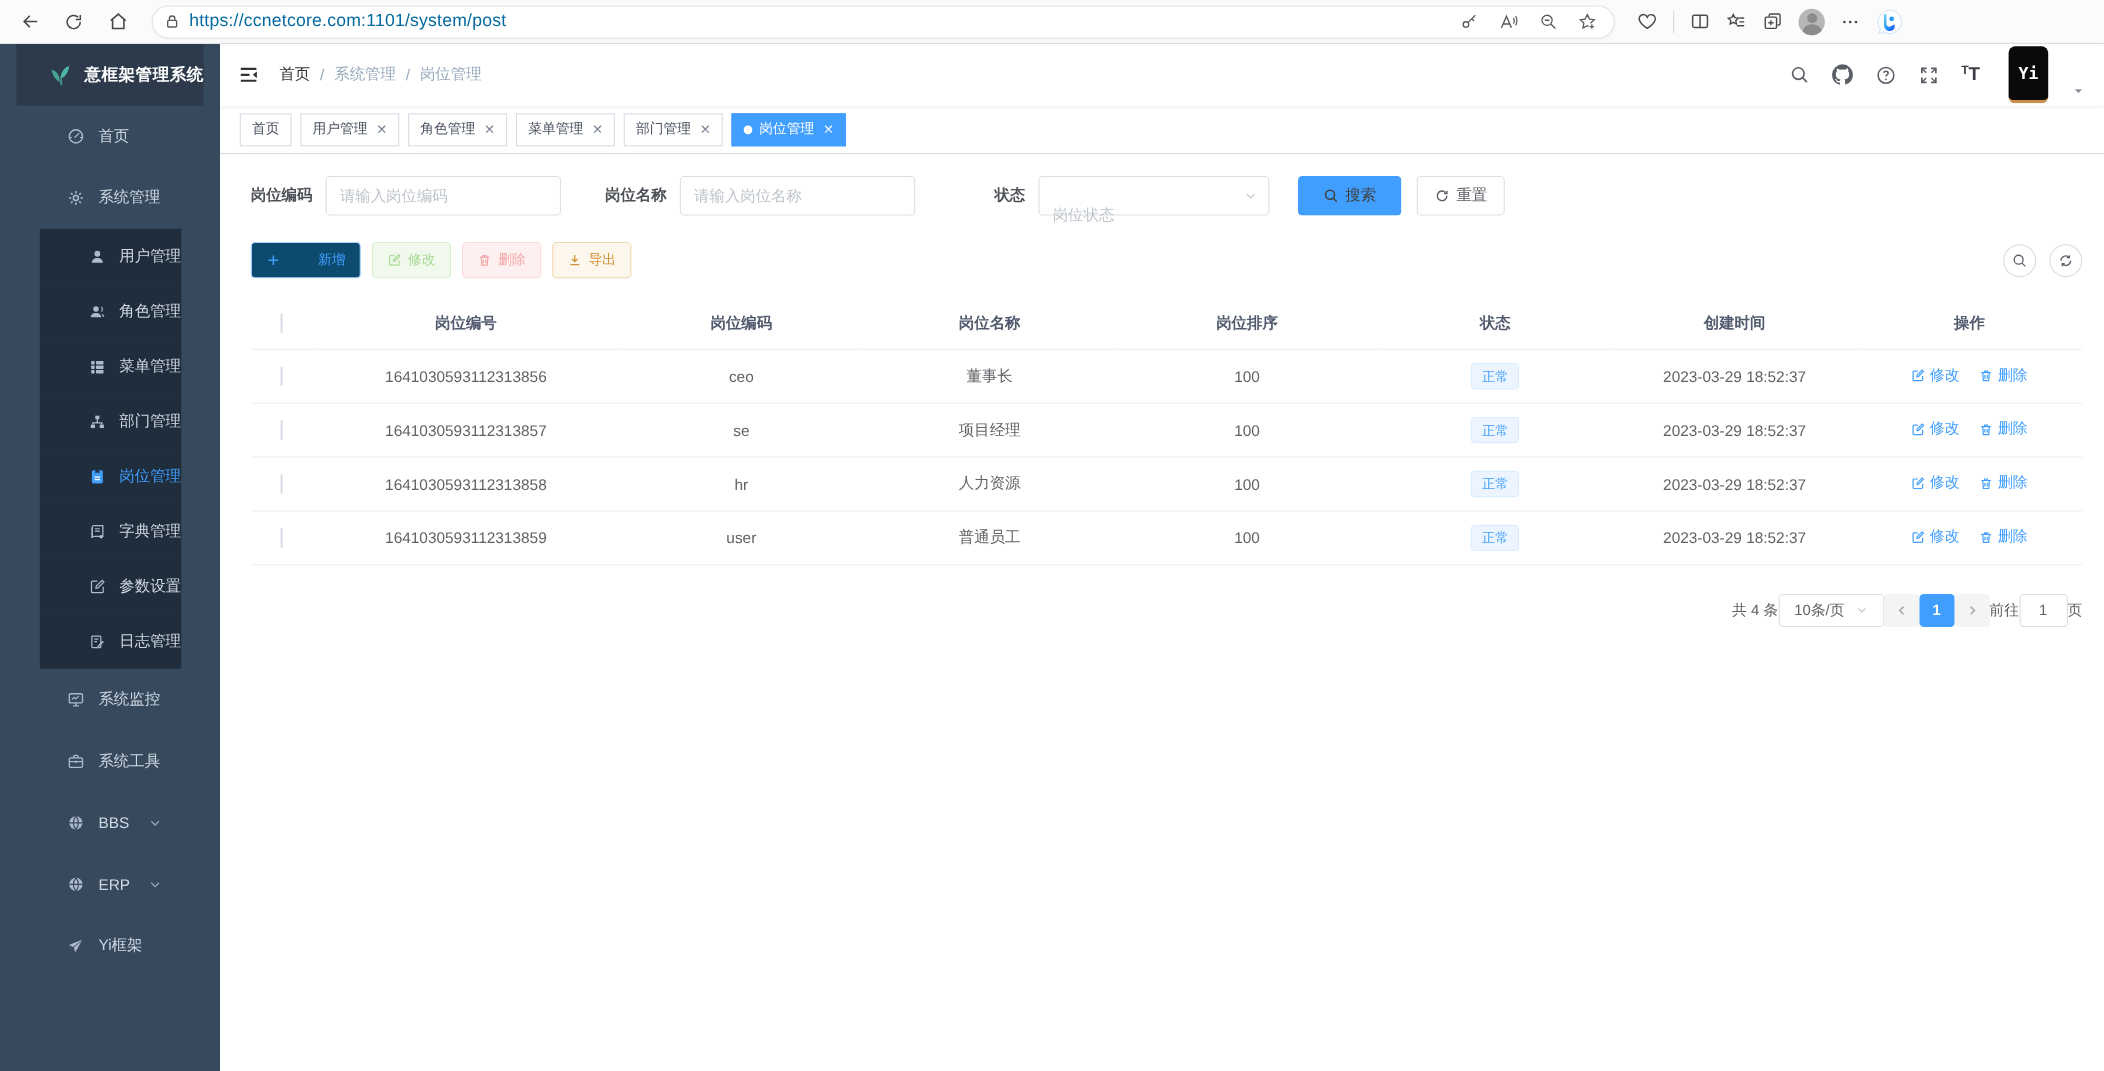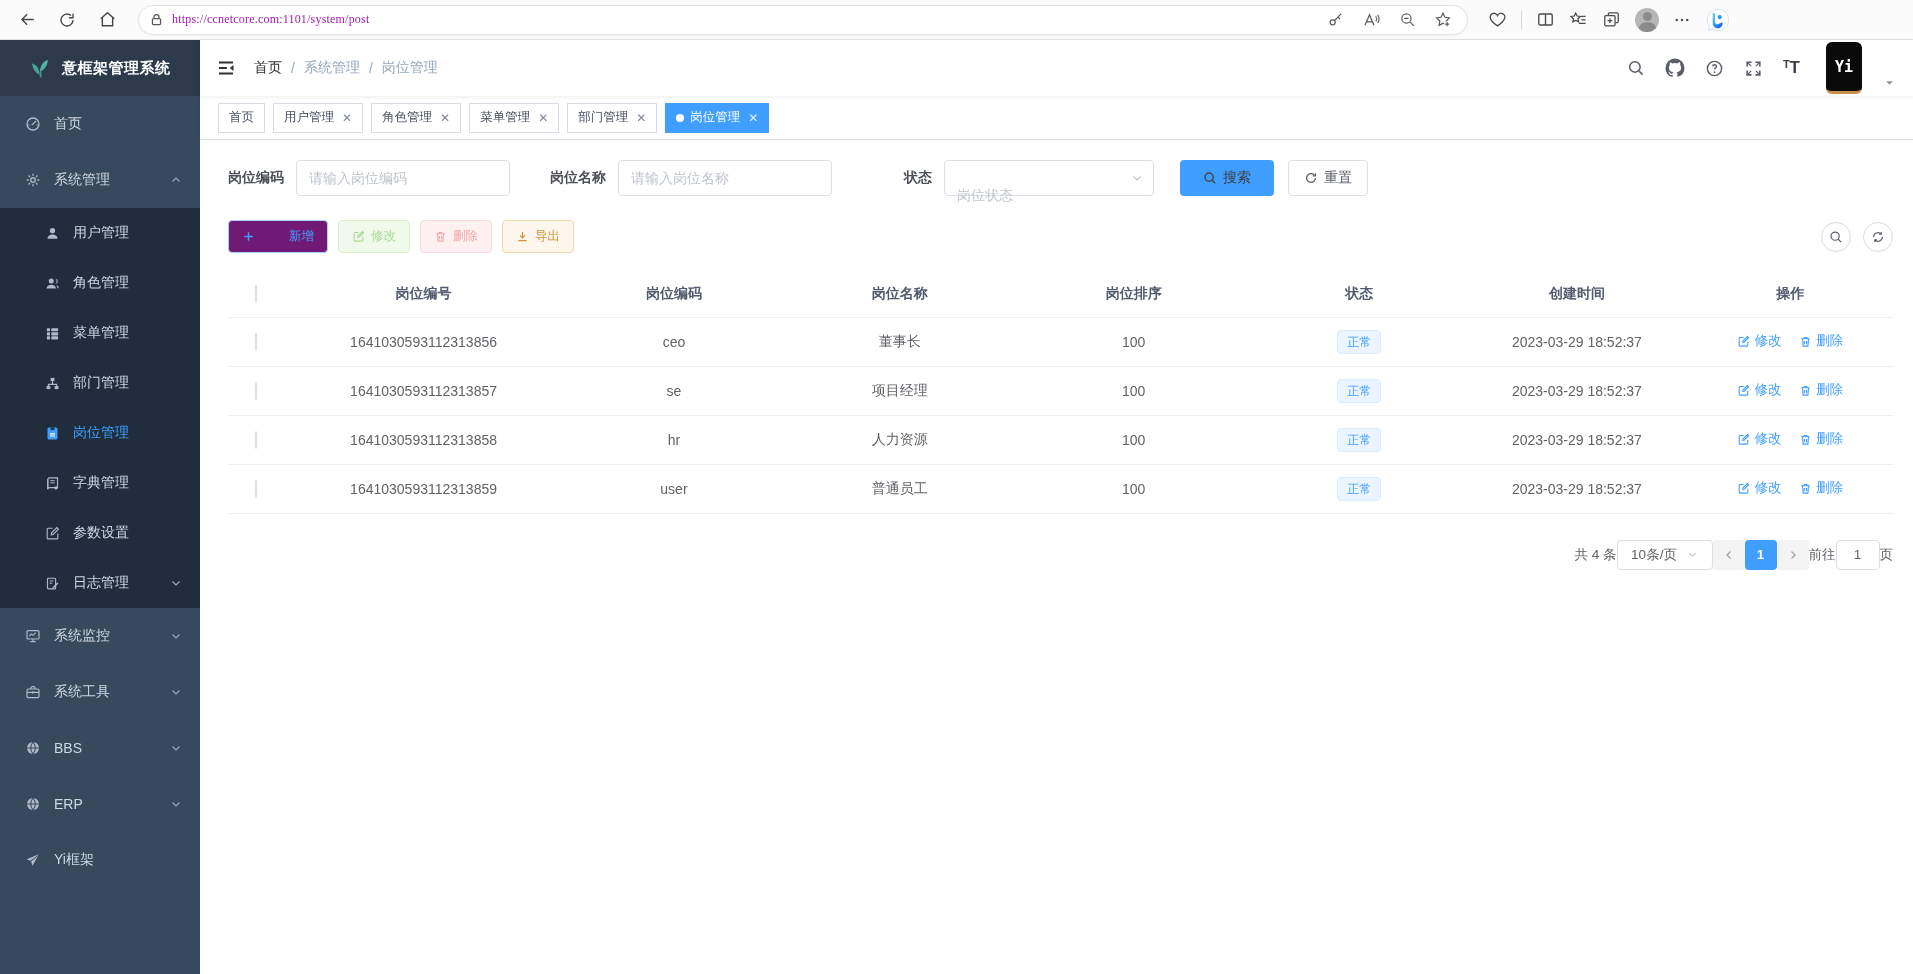--- a/index.html
+++ b/index.html
@@ -9,32 +9,32 @@
   svg { display:block; }
 
   
   .browser-bar { height:40px; background:#fbfbfc; border-bottom:1px solid #e3e3e6;
                  display:flex; align-items:center; padding:0 10px; gap:6px; }
   .bb-btn { width:34px; height:30px; display:flex; align-items:center; justify-content:center;
             border-radius:6px; color:#474747; cursor:pointer; }
   .url-pill { flex:none; width:1330px; height:30px; margin-left:8px; background:#fff;
               border:1px solid #e4e4e7; border-radius:16px; box-shadow:0 1px 2px rgba(0,0,0,.05);
               display:flex; align-items:center; padding:0 10px; gap:8px; }
-  .url-text { flex:1; font-size:12px; color:#a21caf; letter-spacing:.2px;font-family:Liberation Serif, serif; }
+  .url-text { flex:1; font-size:16px; color:#0369a1; letter-spacing:.2px; }
   .pill-ico { width:28px; height:26px; display:flex; align-items:center; justify-content:center;
               color:#5a5a5a; border-radius:5px; cursor:pointer; }
   .bb-right { display:flex; align-items:center; margin-left:14px; gap:14px; color:#4a4a4a; }
   .bb-sep { width:1px; height:20px; background:#d9d9dc; }
   .avatar-circle { width:24px; height:24px; border-radius:50%; background:#b6b6b6; position:relative; overflow:hidden; }
   .avatar-circle::before { content:""; position:absolute; left:7.5px; top:4px; width:9px; height:9px; border-radius:50%; background:#8b8b8b; }
   .avatar-circle::after  { content:""; position:absolute; left:3.5px; top:14px; width:17px; height:12px; border-radius:50% 50% 0 0; background:#8b8b8b; }
 
   
   .app { display:flex; height:934px; }
-  .sidebar { width:200px; background:#36495d; color:#cfd8e2; flex:none; display:flex; flex-direction:column; }
+  .sidebar { width:200px; background:#36495d; color:#cfd8e2; flex:none; display:flex; flex-direction:column;align-items:center; }
   .logo { height:56px; background:#2d3a4c; display:flex; align-items:center; padding-left:28px; gap:10px; }
   .logo-title { color:#fff; font-size:15px; font-weight:bold; letter-spacing:.5px; }
   .menu { flex:1; overflow:hidden; }
   .m-item { height:56px; display:flex; align-items:center; padding-left:25px; gap:13px;
             font-size:14px; cursor:pointer; position:relative; }
   .m-sub  { height:50px; background:#1f2d3d; padding-left:45px; }
   .m-item .chev { position:absolute; right:18px; color:#9aa8b5; }
   .m-active { color:#409eff; }
   .m-ico { color:#aebacb; }
   .m-active .m-ico { color:#409eff; }
@@ -81,21 +81,21 @@
               display:flex; align-items:center; padding:0 10px 0 12px; color:#bfc4cc;
               font-size:14px; cursor:pointer; }
   .f-select .ph { flex:1;margin-top:36px; }
   .btn { display:inline-flex; align-items:center; justify-content:center; gap:6px;
          border-radius:4px; cursor:pointer; font-size:14px; border:1px solid transparent; }
   .btn-search { width:94px; height:36px; background:#409eff; color:#404040; margin-left:26px; }
   .btn-reset  { width:80px; height:36px; background:#fff; color:#5a5e66; border-color:#dcdfe6; margin-left:14px; }
 
   .toolbar { display:flex; align-items:center; margin-top:24px; }
   .tb-btn { height:33px; padding:0 13px; font-size:12.5px; margin-right:10px; }
-  .tb-add { background:#701a75; border-color:#a9d2ff; color:#409eff;gap:34px; }
+  .tb-add { background:#0c4a6e; border-color:#a9d2ff; color:#409eff;gap:34px; }
   .tb-edit { background:#f0f9eb; border-color:#d8efc8; color:#a8d995; }
   .tb-del { background:#fef0f0; border-color:#fcdcdc; color:#f5a6a6; }
   .tb-exp { background:#fdf6ec; border-color:#f0d8ae; color:#cf9236; }
   .tb-right { margin-left:auto; display:flex; gap:12px; }
   .circle-btn { width:30px; height:30px; border-radius:50%; border:1px solid #d9dbe2;
                 background:#fff; color:#5a5e66; display:flex; align-items:center; justify-content:center; cursor:pointer; }
 
   table { width:100%; border-collapse:collapse; margin-top:18px; table-layout:fixed; }
   th { height:46px; font-size:14px; color:#515a6e; font-weight:bold; border-bottom:1px solid #ebeef5; text-align:center; }
   td { height:49px; font-size:14px; color:#606266; border-bottom:1px solid #ebeef5; text-align:center; }

